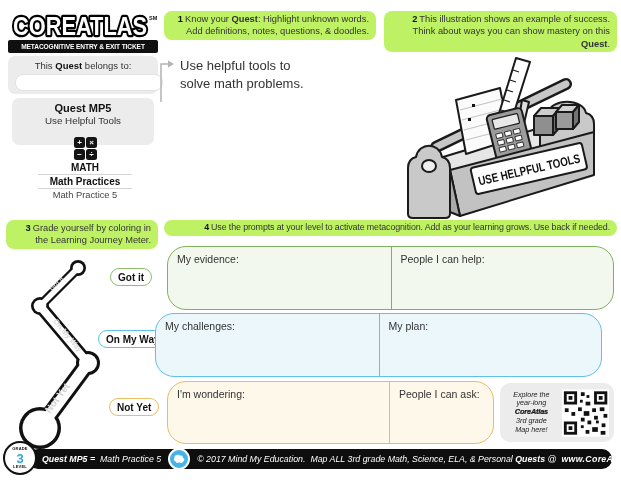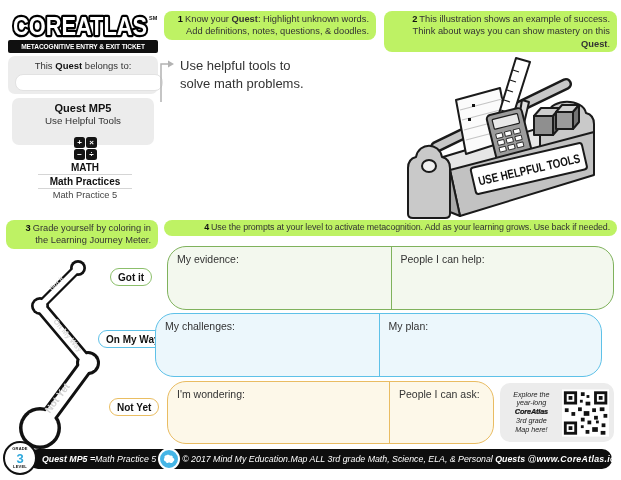--- a/index.html
+++ b/index.html
@@ -66,21 +66,21 @@
   .qrtext .mini-logo{font-weight:bold;font-style:italic;font-size:7.4px;letter-spacing:-0.2px;
       -webkit-text-stroke:0.2px #000;}
 
   
   .grade-badge{left:3px;top:441px;width:30px;height:30px;background:#fff;border:2px solid #111;border-radius:50%;
       display:flex;flex-direction:column;align-items:center;justify-content:center;z-index:3;line-height:1;}
   .grade-top,.grade-bottom{font-size:4px;font-weight:bold;color:#111;letter-spacing:.2px;}
   .grade-num{font-size:13px;font-weight:bold;color:#2FA8DC;margin:0.5px 0;}
   .footbar{left:28px;top:449px;width:584px;height:20px;background:#0e0e0e;border-radius:10px;z-index:2;
       display:flex;align-items:center;color:#fff;font-size:8.8px;font-style:italic;padding:0 10px 0 14px;
-      box-sizing:border-box;white-space:nowrap;}
+      box-sizing:border-box;gap:5px;white-space:nowrap;}
   .footbar .b{font-weight:bold;}
   .brain-badge{width:18px;height:18px;border-radius:50%;background:#45B5E6;border:2px solid #fff;flex:none;
       display:flex;align-items:center;justify-content:center;margin:0 2px;}
   .site{font-weight:bold;letter-spacing:.3px;}
 </style>
 </head>
 <body>
 
 <div class="page">
 

